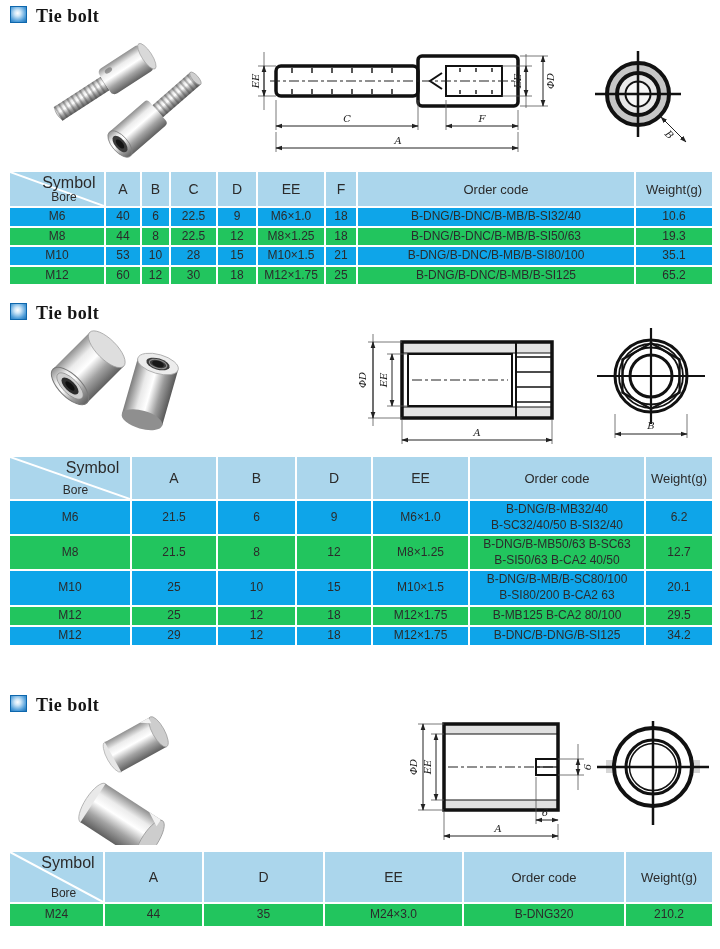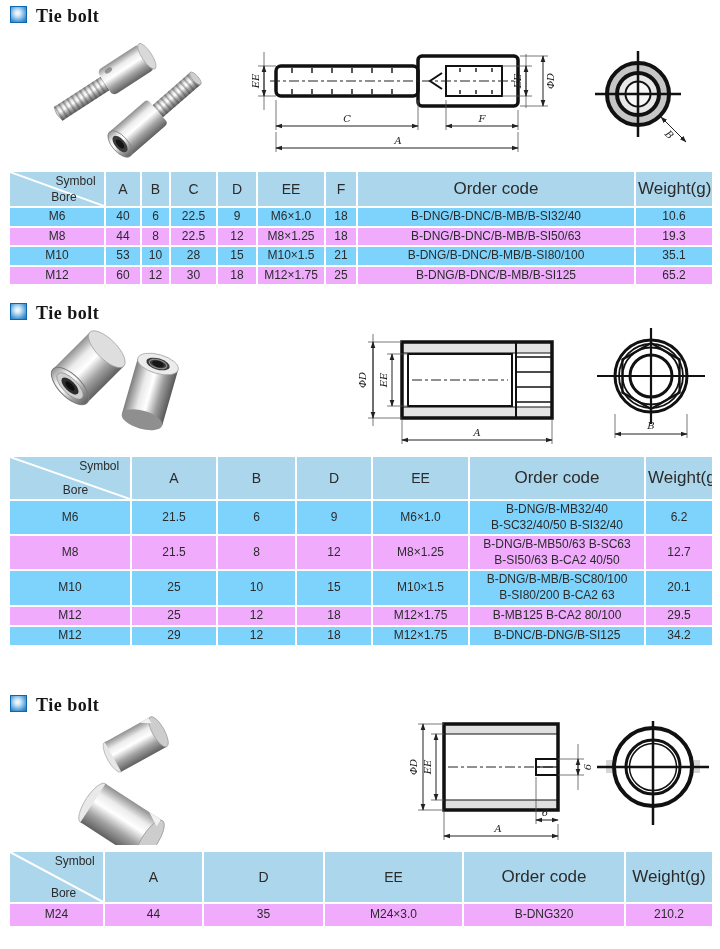--- a/index.html
+++ b/index.html
@@ -14,26 +14,26 @@
      box-shadow:inset 0 0 0 1px #0e67ad;}
   .title{font-family:"Liberation Serif","DejaVu Serif",serif;font-size:18px;font-weight:bold;
      color:#151515;margin:0;letter-spacing:.5px;}
 
   
   .tablewrap{position:absolute;left:8px;width:704px;}
   table.spec{border-collapse:collapse;table-layout:fixed;width:704px;}
   .spec th,.spec td{border:2px solid #ffffff;text-align:center;vertical-align:middle;
      color:#2b2b2b;padding:1px 2px;overflow:hidden;}
   .spec thead th{background:#abd6ec;font-size:14px;font-weight:normal;}
-  .spec thead th.small{font-size:17px;}
+  .spec thead th.small{font-size:13px;}
   .spec td{font-size:12px;line-height:1.3;white-space:pre-line;}
-  tr.yellow td{background:#7dd3fc;}
-  tr.blue td{background:#f0abfc;}
+  tr.yellow td{background:#0ea5e9;}
+  tr.blue td{background:#22c55e;}
   .corner{position:relative;}
-  .c-top{position:absolute;top:2px;right:9%;font-size:12px;}
+  .c-top{position:absolute;top:2px;right:9%;font-size:16px;}
   .c-bot{position:absolute;bottom:2px;left:44%;font-size:12px;}
   .diag{position:absolute;left:0;top:0;width:100%;height:100%;}
   .diag line{stroke:#ffffff;stroke-width:2;vector-effect:non-scaling-stroke;}
   .t1 thead th{height:32px;} .t1 td{height:15px;}
   .t2 thead th{height:40px;} .t2 td{height:16px;}
   .t3 thead th{height:48px;} .t3 td{height:20px;}
 
   
   .dim{stroke:#222;stroke-width:1;fill:none;}
   .ext{stroke:#555;stroke-width:.8;fill:none;}

